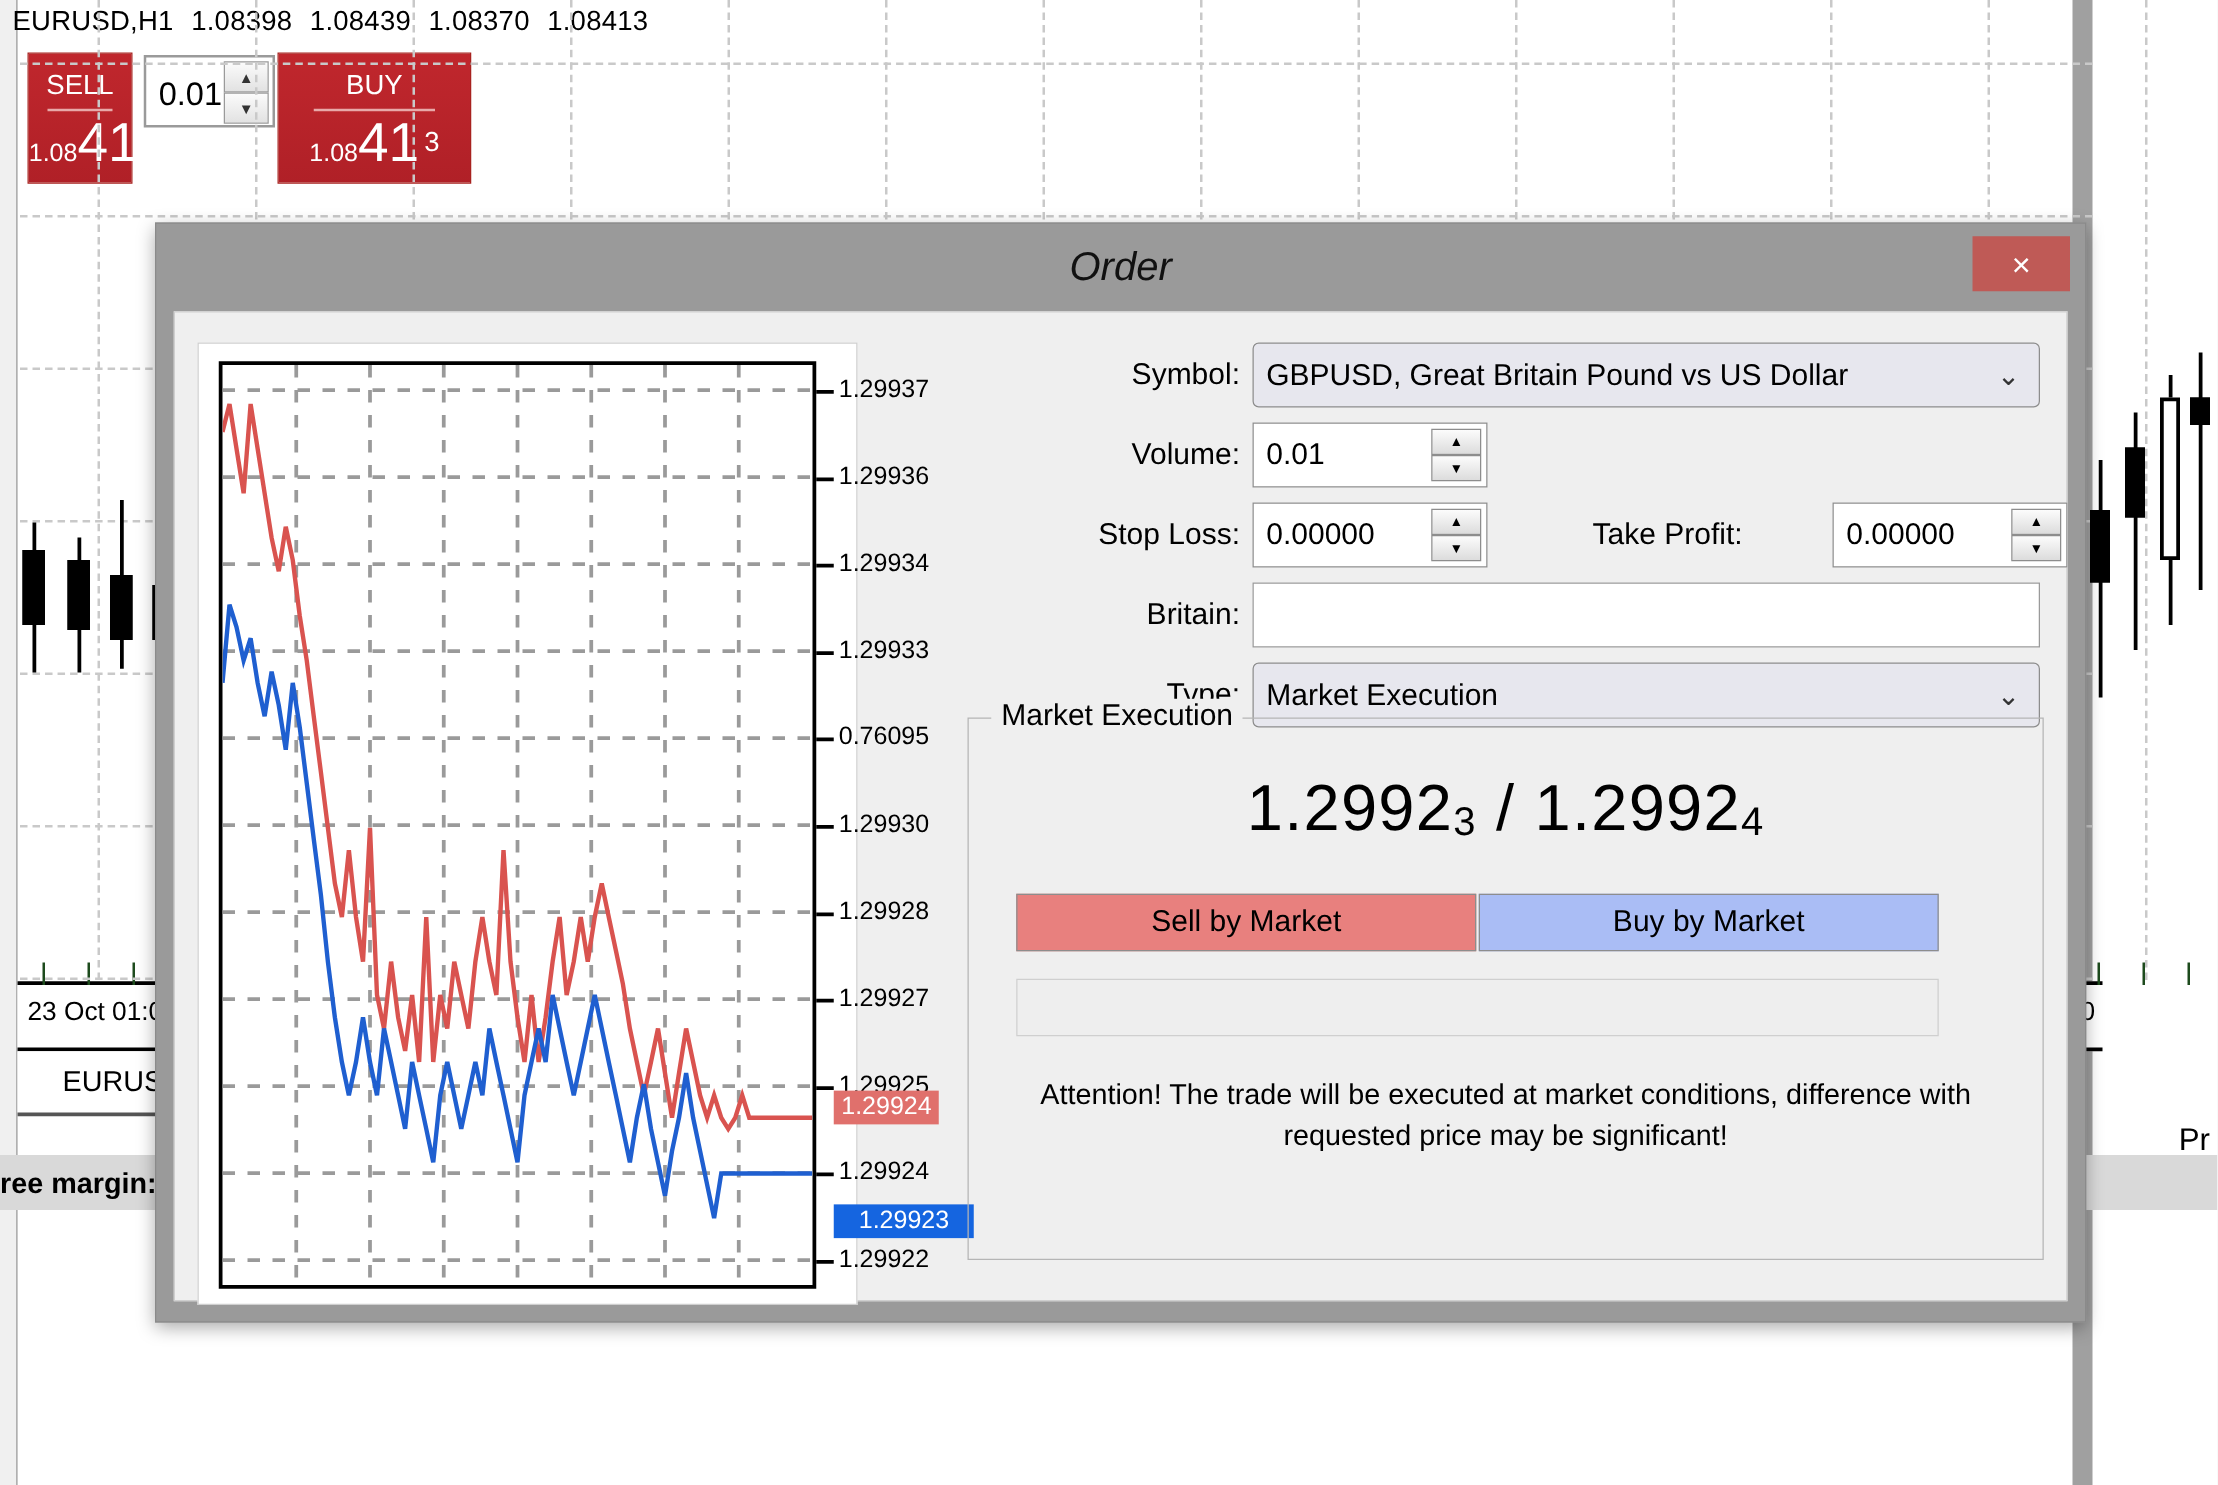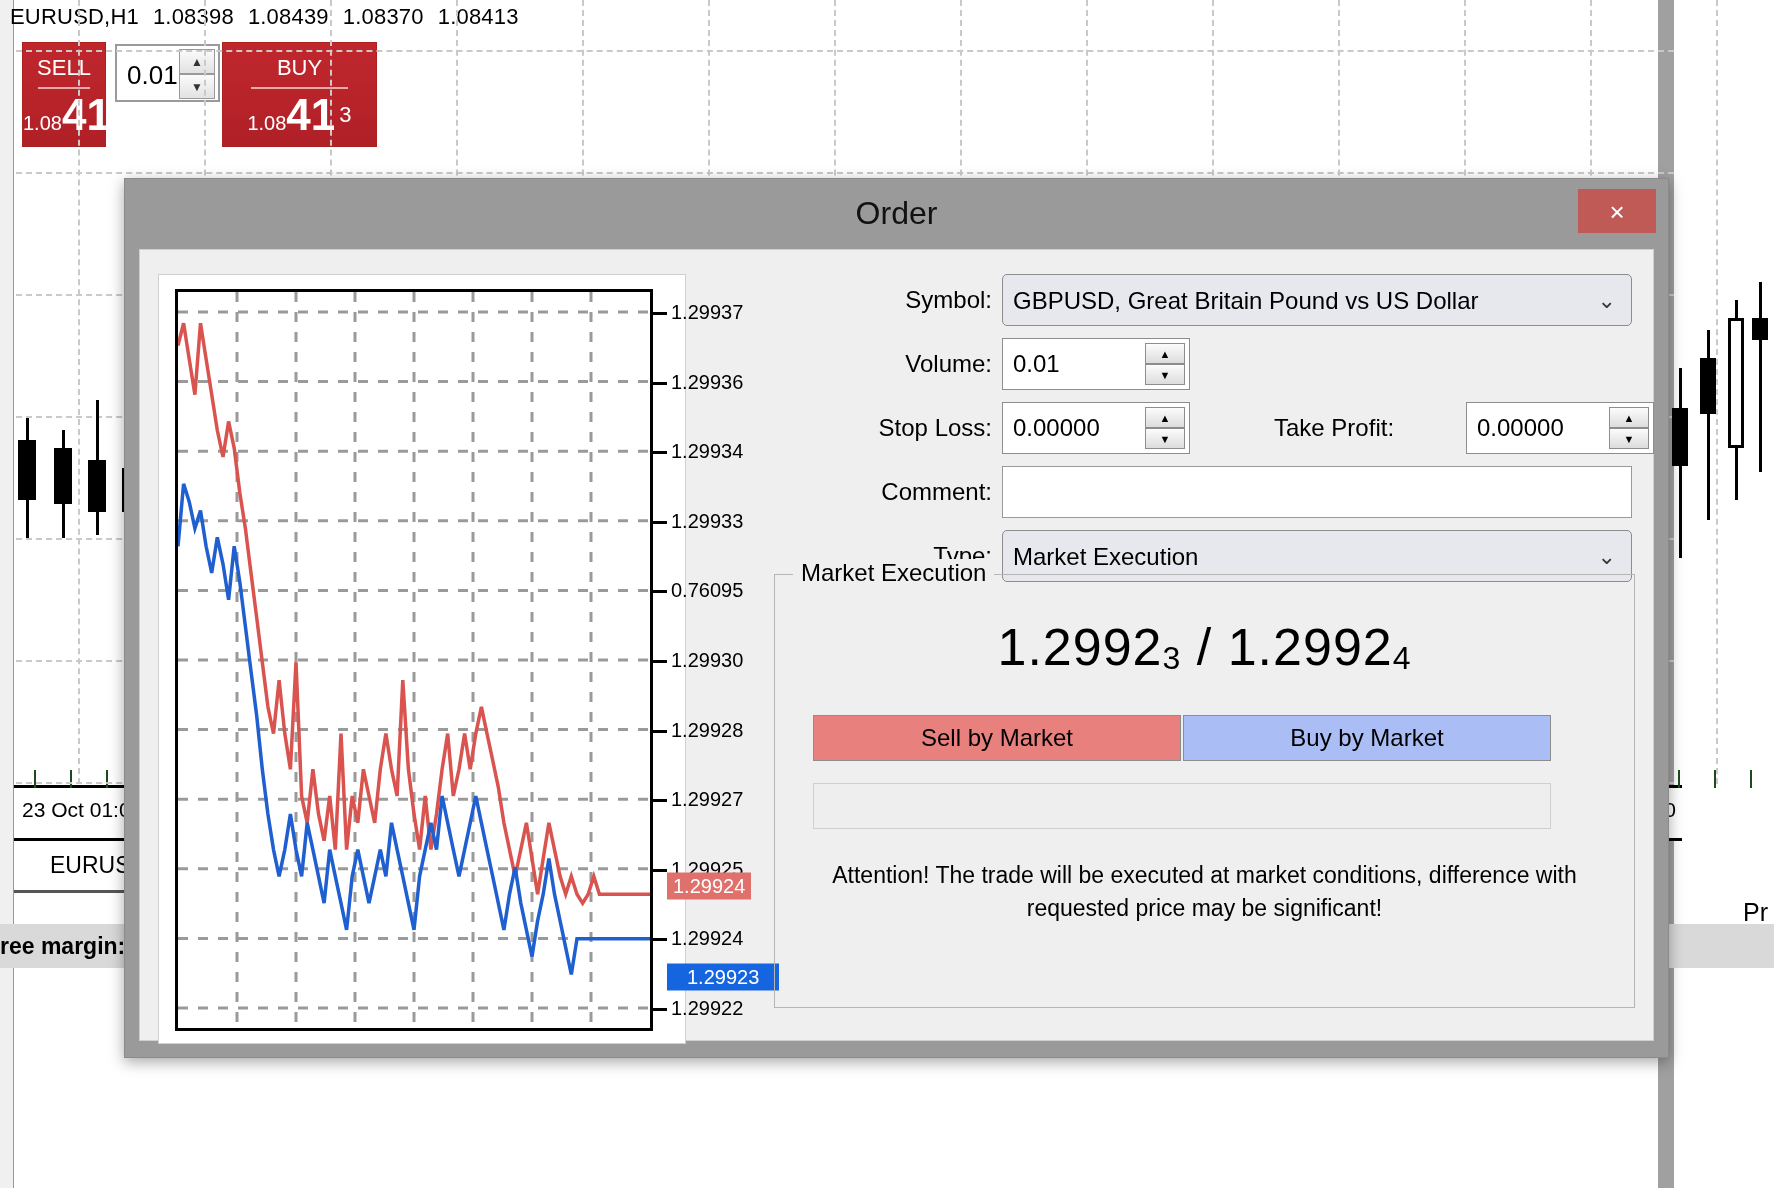--- a/index.html
+++ b/index.html
@@ -31,21 +31,21 @@
   #oct-buy  { left:200px; top:0; width:155px; height:105px;
               background:linear-gradient(180deg,#c0272d 0%,#b02027 100%); }
   .oct-word { position:absolute; top:12px; width:100%; text-align:center;
               font-size:22px; color:#fff; }
   #oct-sell .oct-word { top:12px; }
   .oct-underline { position:absolute; top:44px; left:18%; width:64%;
                    height:2px; background:#e8a9a9; }
   .oct-price { position:absolute; bottom:6px; width:100%; text-align:center;
                color:#fff; white-space:nowrap; }
   .oct-price .p-small { font-size:20px; vertical-align:baseline; }
-  .oct-price .p-big   { font-size:44px; font-weight:bold; vertical-align:baseline; }
+  .oct-price .p-big   { font-size:44px; font-weight:normal; vertical-align:baseline; }
   .oct-price .p-sup   { font-size:22px; vertical-align:super; margin-left:4px; }
 
   #vol-box { position:absolute; left:93px; top:2px; width:105px; height:58px;
              background:#fff; border:2px solid #9a9a9a; }
   #vol-val { position:absolute; left:10px; top:14px; font-size:26px; }
   #vol-spin { position:absolute; right:3px; top:3px; width:36px; height:50px;
               display:flex; flex-direction:column; }
   .spin-half { flex:1; background:linear-gradient(180deg,#fbfbfb,#e2e2e2);
                border:1px solid #9a9a9a; display:flex; align-items:center;
                justify-content:center; font-size:12px; color:#333; }
@@ -79,21 +79,21 @@
   .candle .body.up   { background:#fff; }
 
   
   #order-dialog {
     position:absolute; left:124px; top:178px; width:1545px; height:880px;
     background:#9a9a9a; border:1px solid #8a8a8a;
     box-shadow:0 4px 14px rgba(0,0,0,.35);
   }
   #dlg-titlebar { position:relative; height:70px; }
   #dlg-title { position:absolute; left:0; right:0; top:16px; text-align:center;
-               font-size:32px; color:#111; }
+               font-size:32px; color:#111;font-style:italic; }
   #dlg-close { position:absolute; right:12px; top:10px; width:78px; height:44px;
                background:#bf5a56; border:none; color:#fff; font-size:26px;
                line-height:44px; text-align:center; cursor:pointer; }
   #dlg-body { position:absolute; left:14px; right:14px; top:70px; bottom:16px;
               background:#efefef; border:1px solid #cfcfcf; }
 
   
   #tick-box { position:absolute; left:18px; top:24px; width:528px; height:770px;
               background:#fff; border:1px solid #cfcfcf; }
   #tick-plot { position:absolute; left:16px; top:14px; width:478px; height:742px;
@@ -393,21 +393,21 @@
             <input id="tp-input" value="0.00000" style="">
             <div class="numspin">
               <div>▲</div>
               <div>▼</div>
             </div>
           </div>
         </div>
       </div>
 
       <div class="frow">
-        <div class="flabel">Comment:</div>
+        <div class="flabel">Britain:</div>
         <div class="fctl">
           <input id="comment-input" value="" style="">
         </div>
       </div>
 
       <div class="frow">
         <div class="flabel">Type:</div>
         <div class="fctl">
           <div class="combo-wrap">
             <select class="combo" id="type-select"><option>Market Execution</option></select>

